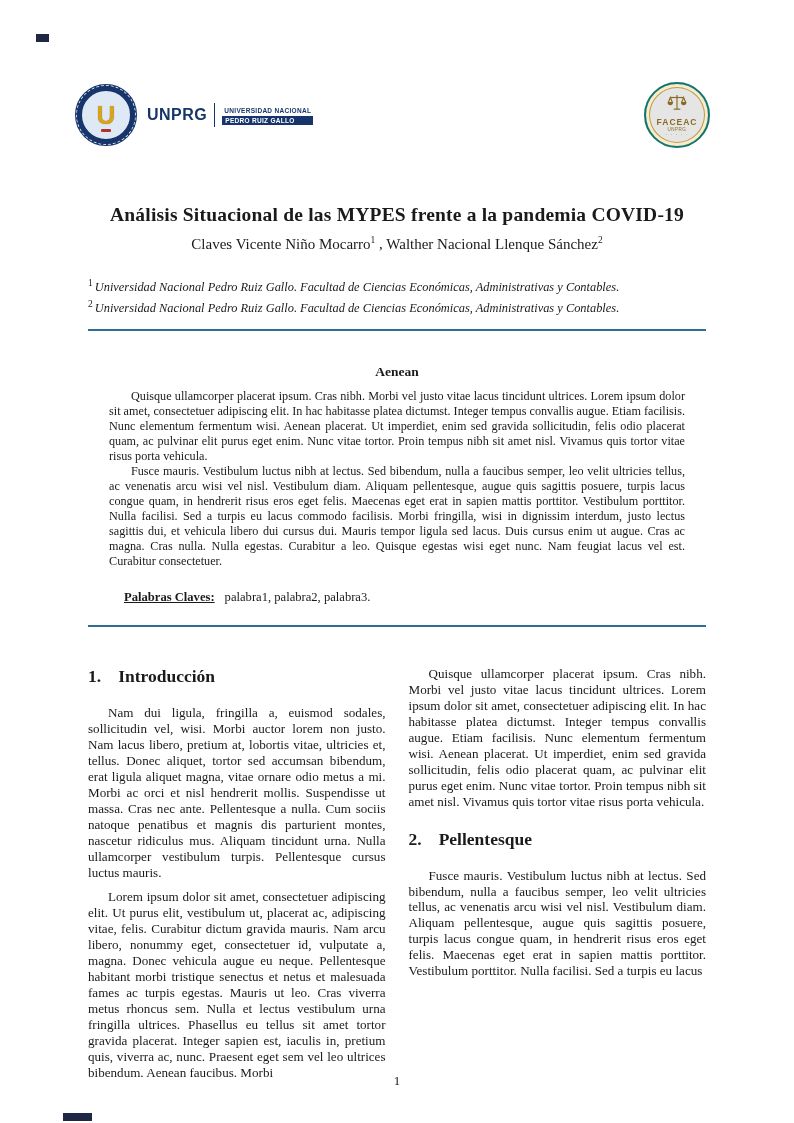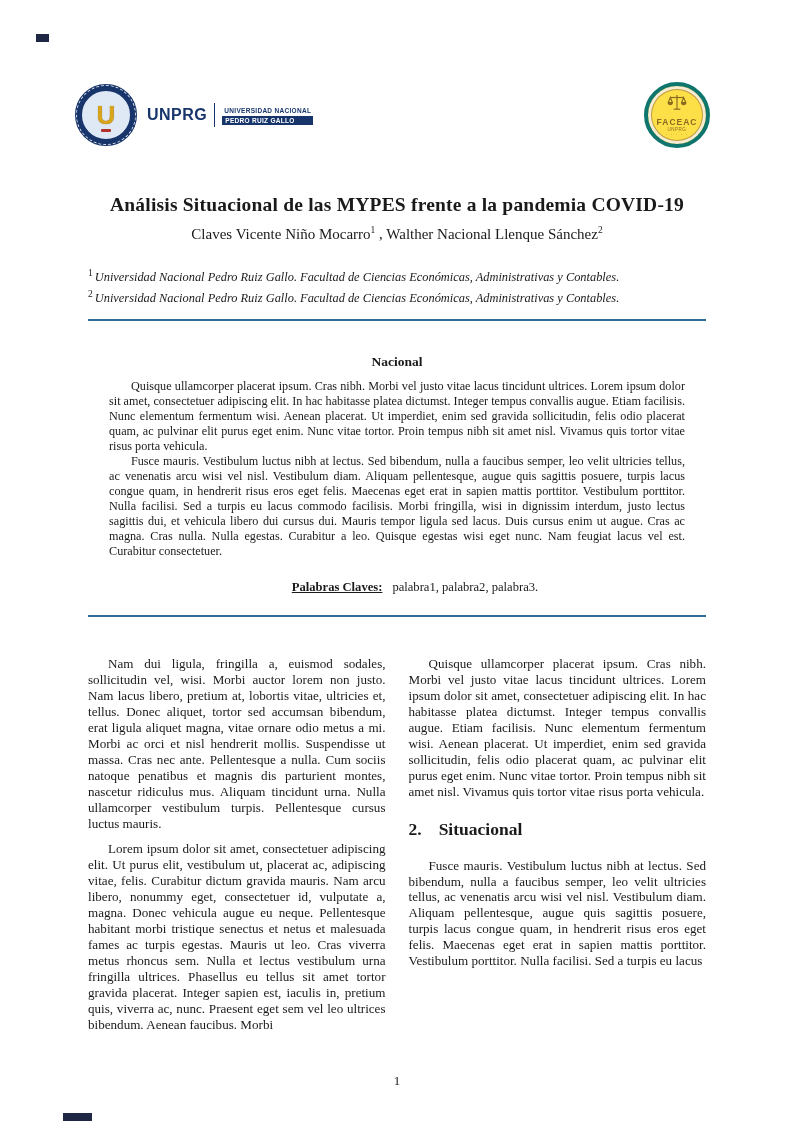--- a/index.html
+++ b/index.html
@@ -46,48 +46,48 @@
   }
   .unprg-text { display: flex; align-items: center; gap: 7px; font-family: "Liberation Sans", sans-serif; }
   .unprg-acronym { font-weight: bold; color: #17356b; font-size: 16px; letter-spacing: .5px; }
   .vline { width: 1px; height: 24px; background: #17356b; }
   .uni-lines { display: flex; flex-direction: column; gap: 1px; }
   .uni-lines .l1 { font-size: 6.5px; font-weight: bold; color: #17356b; padding: 1px 2px; letter-spacing: .3px; }
   .uni-lines .l2 { font-size: 6.5px; font-weight: bold; color: #ffffff; background: #17356b; padding: 1px 3px; letter-spacing: .3px; }
 
   .faceac {
     width: 66px; height: 66px; border-radius: 50%;
-    background: #fde047; border: 4px solid #0f766e;
+    background: #e5e5e5; border: 2px solid #0f766e;
     box-shadow: inset 0 0 0 3px #f6ecd2, inset 0 0 0 4px #c09a3e;
     display: flex; flex-direction: column; align-items: center; justify-content: center;
     color: #8a6a20; font-family: "Liberation Sans", sans-serif;
     text-align: center; flex: 0 0 auto;
   }
   .faceac .f-name { font-size: 8.5px; font-weight: bold; letter-spacing: 1px; margin-top: 1px; }
   .faceac .f-sub { font-size: 4.5px; letter-spacing: .5px; }
   .faceac .f-dots { font-size: 5px; letter-spacing: 1px; line-height: 1; }
 
   
-  .content { position: absolute; top: 194px; left: 88px; right: 88px; }
+  .content { position: absolute; top: 204px; left: 88px; right: 88px; }
 
   .doc-title { text-align: center; font-weight: bold; font-size: 19.5px; letter-spacing: .2px; }
   .doc-authors { text-align: center; font-size: 15px; margin-top: 9px; }
   .doc-authors sup, .affil sup { font-size: 9.5px; }
 
   .affils { margin-top: 23px; font-style: italic; font-size: 12.4px; line-height: 1.5; }
   .affil sup { font-style: normal; margin-right: 2px; }
 
   .rule { margin-top: 12px; height: 2px; background: #2e6e96; }
   .rule-2 { margin-top: 20px; }
 
   .abstract-head { text-align: center; font-weight: bold; font-size: 13.5px; margin-top: 33px; }
   .abstract { margin: 9px 21px 0 21px; font-size: 12.2px; line-height: 1.23; text-align: justify; }
   .abstract p { text-indent: 22px; }
 
-  .keywords { margin-top: 21px; padding-left: 36px; font-size: 12.6px; display: flex; gap: 10px; align-items: baseline; justify-content: center; }
+  .keywords { margin-top: 21px; padding-left: 36px; font-size: 12.6px; display: flex; gap: 10px; align-items: baseline; }
   .kw-label { font-weight: bold; text-decoration: underline; }
   .kw-list { }
 
   .columns { margin-top: 39px; display: flex; gap: 23px; }
   .col { width: calc(50% - 11.5px); font-size: 13.1px; line-height: 1.22; text-align: justify; }
   .col p { text-indent: 20px; margin-bottom: 9px; }
   .col p.noindent { text-indent: 0; }
   .sec-head { font-size: 17.5px; font-weight: bold; margin: 0 0 17px 0; }
   .sec-head .num { margin-right: 17px; }
   .sec-head.sec-2 { margin-top: 19px; }
@@ -151,45 +151,48 @@
       <div class="affil">
         <sup>1</sup><span>Universidad Nacional Pedro Ruiz Gallo. Facultad de Ciencias Económicas, Administrativas y Contables.</span>
       </div>
       <div class="affil">
         <sup>2</sup><span>Universidad Nacional Pedro Ruiz Gallo. Facultad de Ciencias Económicas, Administrativas y Contables.</span>
       </div>
     </div>
 
     <div class="rule"></div>
 
-    <div class="abstract-head">Nacional</div>
+    <div class="abstract-head">Aenean</div>
 
     <div class="abstract">
       <p>Quisque ullamcorper placerat ipsum. Cras nibh. Morbi vel justo vitae lacus tincidunt ultrices. Lorem ipsum dolor sit amet, consectetuer adipiscing elit. In hac habitasse platea dictumst. Integer tempus convallis augue. Etiam facilisis. Nunc elementum fermentum wisi. Aenean placerat. Ut imperdiet, enim sed gravida sollicitudin, felis odio placerat quam, ac pulvinar elit purus eget enim. Nunc vitae tortor. Proin tempus nibh sit amet nisl. Vivamus quis tortor vitae risus porta vehicula.</p>
       <p>Fusce mauris. Vestibulum luctus nibh at lectus. Sed bibendum, nulla a faucibus semper, leo velit ultricies tellus, ac venenatis arcu wisi vel nisl. Vestibulum diam. Aliquam pellentesque, augue quis sagittis posuere, turpis lacus congue quam, in hendrerit risus eros eget felis. Maecenas eget erat in sapien mattis porttitor. Vestibulum porttitor. Nulla facilisi. Sed a turpis eu lacus commodo facilisis. Morbi fringilla, wisi in dignissim interdum, justo lectus sagittis dui, et vehicula libero dui cursus dui. Mauris tempor ligula sed lacus. Duis cursus enim ut augue. Cras ac magna. Cras nulla. Nulla egestas. Curabitur a leo. Quisque egestas wisi eget nunc. Nam feugiat lacus vel est. Curabitur consectetuer.</p>
     </div>
 
     <div class="keywords">
       <span class="kw-label">Palabras Claves:</span>
       <span class="kw-list">palabra1, palabra2, palabra3.</span>
     </div>
 
     <div class="rule rule-2"></div>
 
     <div class="columns">
 
       <div class="col">
+        <h2 class="sec-head">
+          <span class="num">1.</span><span>Introducción</span>
+        </h2>
         <p>Nam dui ligula, fringilla a, euismod sodales, sollicitudin vel, wisi. Morbi auctor lorem non justo. Nam lacus libero, pretium at, lobortis vitae, ultricies et, tellus. Donec aliquet, tortor sed accumsan bibendum, erat ligula aliquet magna, vitae ornare odio metus a mi. Morbi ac orci et nisl hendrerit mollis. Suspendisse ut massa. Cras nec ante. Pellentesque a nulla. Cum sociis natoque penatibus et magnis dis parturient montes, nascetur ridiculus mus. Aliquam tincidunt urna. Nulla ullamcorper vestibulum turpis. Pellentesque cursus luctus mauris.</p>
         <p>Lorem ipsum dolor sit amet, consectetuer adipiscing elit. Ut purus elit, vestibulum ut, placerat ac, adipiscing vitae, felis. Curabitur dictum gravida mauris. Nam arcu libero, nonummy eget, consectetuer id, vulputate a, magna. Donec vehicula augue eu neque. Pellentesque habitant morbi tristique senectus et netus et malesuada fames ac turpis egestas. Mauris ut leo. Cras viverra metus rhoncus sem. Nulla et lectus vestibulum urna fringilla ultrices. Phasellus eu tellus sit amet tortor gravida placerat. Integer sapien est, iaculis in, pretium quis, viverra ac, nunc. Praesent eget sem vel leo ultrices bibendum. Aenean faucibus. Morbi</p>
       </div>
 
       <div class="col">
         <p>Quisque ullamcorper placerat ipsum. Cras nibh. Morbi vel justo vitae lacus tincidunt ultrices. Lorem ipsum dolor sit amet, consectetuer adipiscing elit. In hac habitasse platea dictumst. Integer tempus convallis augue. Etiam facilisis. Nunc elementum fermentum wisi. Aenean placerat. Ut imperdiet, enim sed gravida sollicitudin, felis odio placerat quam, ac pulvinar elit purus eget enim. Nunc vitae tortor. Proin tempus nibh sit amet nisl. Vivamus quis tortor vitae risus porta vehicula.</p>
         <h2 class="sec-head sec-2">
-          <span class="num">2.</span><span>Situacional</span>
+          <span class="num">2.</span><span>Pellentesque</span>
         </h2>
         <p>Fusce mauris. Vestibulum luctus nibh at lectus. Sed bibendum, nulla a faucibus semper, leo velit ultricies tellus, ac venenatis arcu wisi vel nisl. Vestibulum diam. Aliquam pellentesque, augue quis sagittis posuere, turpis lacus congue quam, in hendrerit risus eros eget felis. Maecenas eget erat in sapien mattis porttitor. Vestibulum porttitor. Nulla facilisi. Sed a turpis eu lacus</p>
       </div>
 
     </div>
   </main>
 
   <div class="page-number">1</div>
 
 </div>

